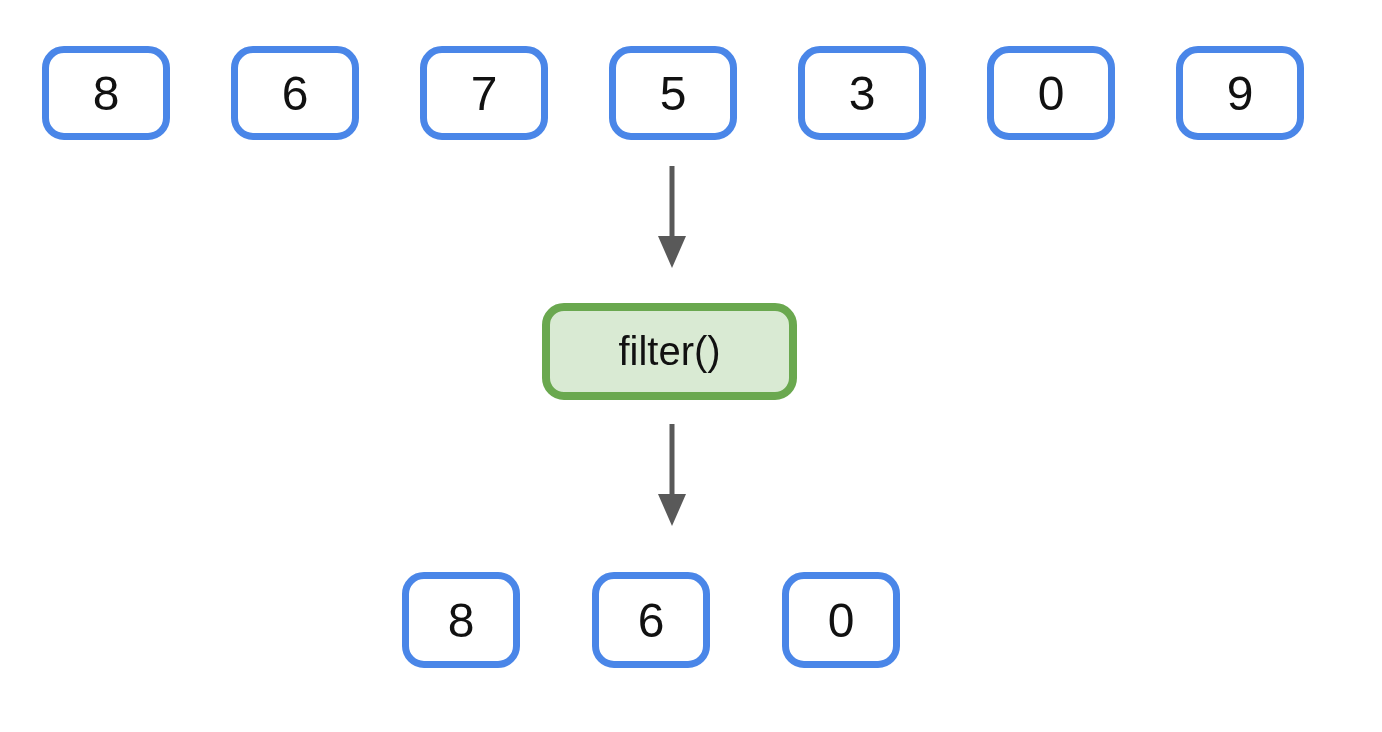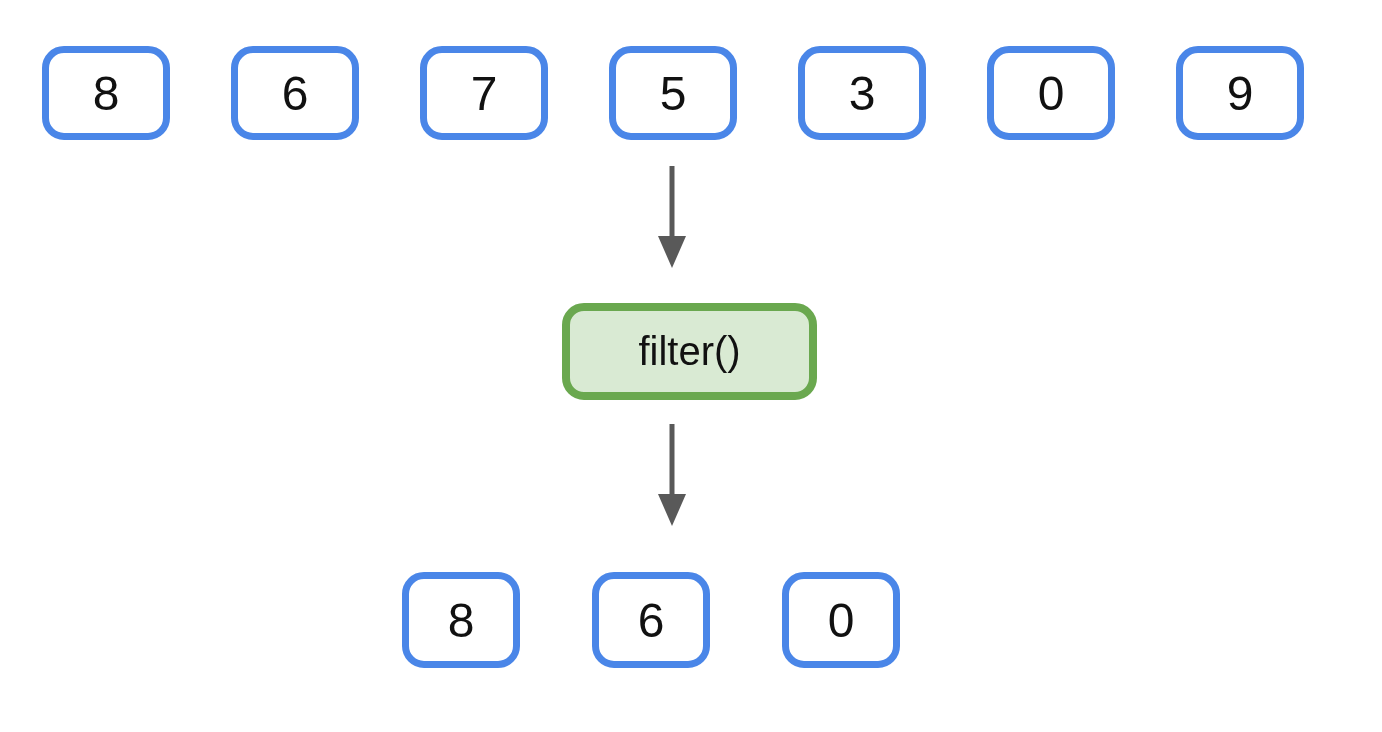--- a/index.html
+++ b/index.html
@@ -71,21 +71,20 @@
     height: 97px;
     border: 8px solid var(--filter-border);
     background: var(--filter-bg);
     border-radius: 22px;
     display: flex;
     align-items: center;
     justify-content: center;
     font-size: 40px;
     font-weight: 500;
     color: var(--text);
-    margin-left: 20px;
   }
 </style>
 </head>
 <body>
 
 <div class="canvas">
 
   <div class="top-row">
     <div class="num-box">8</div>
     <div class="num-box">6</div>

